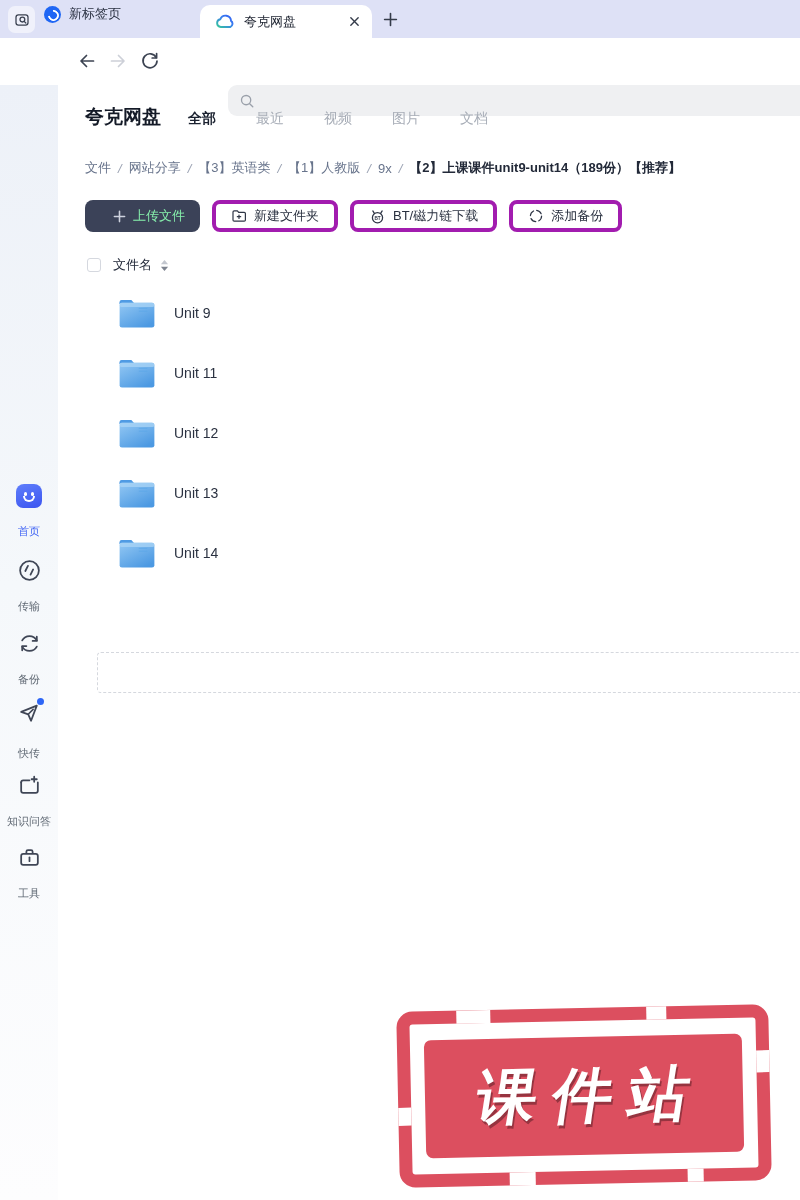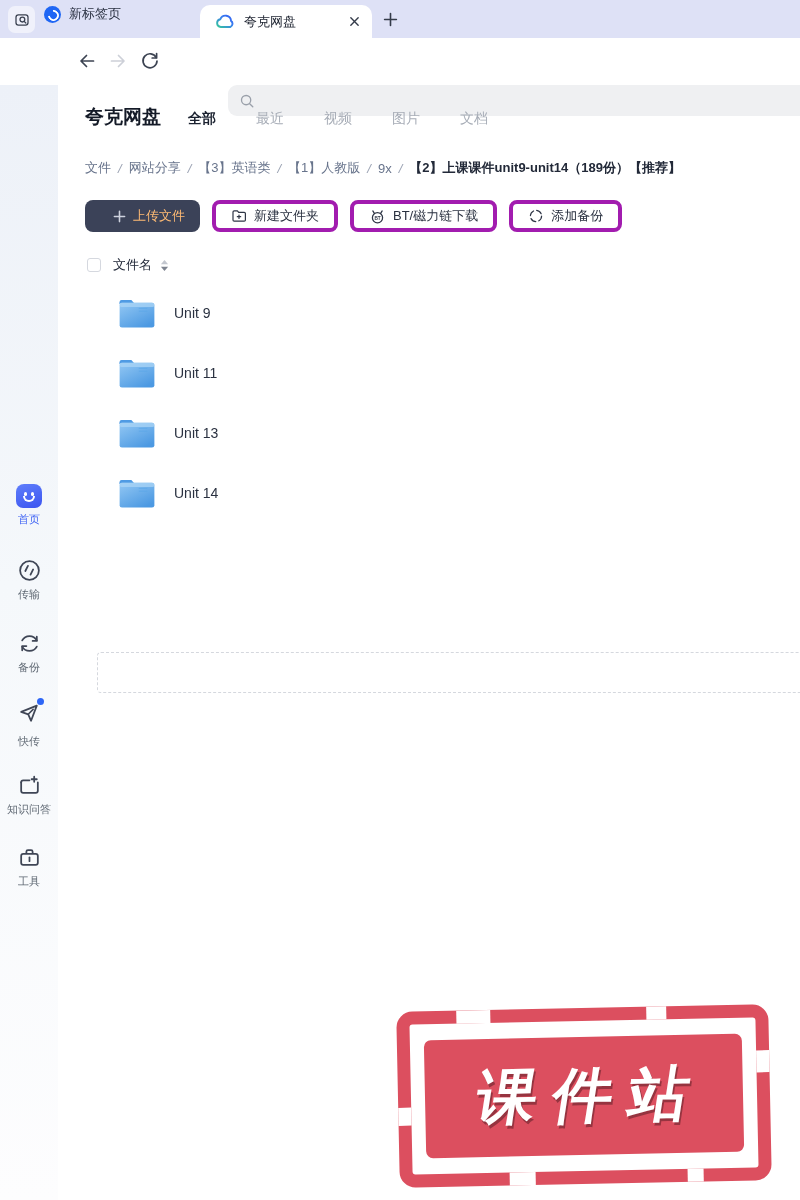--- a/index.html
+++ b/index.html
@@ -24,21 +24,21 @@
   
   .navbar { position:absolute; left:0; top:38px; width:800px; height:47px; background:#fff; }
   .nav-ic { position:absolute; top:13px; }
   .addressbar { position:absolute; left:228px; top:47px; width:584px; height:31px; border-radius:9px;
                 background:#eff0f2; display:flex; align-items:center; padding-left:11px; }
 
   
   .sidebar { position:absolute; left:0; top:85px; width:58px; height:1115px;
              background:linear-gradient(180deg,#edf1f8 0%, #f5f8fb 45%, #fdfdfe 100%); }
   .side-item { position:absolute; left:0; width:58px; display:flex; flex-direction:column;
-               align-items:center; gap:4px; }
+               align-items:center; gap:16px; }
   .side-item .lbl { font-size:11px; color:#5f6873; letter-spacing:0; }
   .side-item.active .lbl { color:#3f63f4; }
   .home-ic { width:26px; height:24px; border-radius:8px 8px 7px 7px;
              background:linear-gradient(160deg,#5f7efb,#3c55f0); position:relative; }
   .home-ic .eye { position:absolute; top:8px; width:3px; height:4px; border-radius:2px; background:#fff; }
   .home-ic .smile { position:absolute; left:7px; top:12px; width:12px; height:6px; border:2px solid #fff;
                     border-top:none; border-radius:0 0 10px 10px; }
   .badge-dot { position:absolute; right:13px; top:-3px; width:7px; height:7px; border-radius:50%;
                background:#2e66f6; }
 
@@ -49,21 +49,21 @@
   .ftab.active { color:#1b2230; font-weight:700; }
 
   .breadcrumb { position:absolute; left:85px; top:159px; font-size:13px; color:#68748c;
                 display:flex; align-items:center; white-space:nowrap; }
   .breadcrumb .sep { margin:0 7px; color:#9aa2b2; font-style:italic; }
   .breadcrumb .crumb.last { color:#222938; font-weight:700; }
 
   .toolbar { position:absolute; left:85px; top:200px; display:flex; gap:12px; }
   .btn { height:32px; border-radius:8px; display:flex; align-items:center; gap:7px;
          padding:0 15px; font-size:13px; background:#fff; border:4px solid #a21caf; color:#2a3140; }
-  .btn.primary { background:#3b4258; border:none; color:#fdba74;padding-left:28px; }
+  .btn.primary { background:#3b4258; border:none; color:#86efac;padding-left:28px; }
 
   .list-header { position:absolute; left:87px; top:256px; display:flex; align-items:center; gap:12px;text-align:center; }
   .checkbox { width:14px; height:14px; border:1px solid #d5d8df; border-radius:3px; background:#fff; }
   .list-header .lbl { font-size:13px; color:#232a3a; }
 
   .rows { position:absolute; left:80px; top:283px; width:720px; }
   .row { position:relative; height:60px; display:flex; align-items:center; border-radius:8px; }
   .row.hover { background:#f3f4f6; }
   .row .folder { margin-left:38px; }
   .row .name { margin-left:18px; font-size:14px; color:#2a3140; }
@@ -286,20 +286,29 @@
   <div class="row">
     <svg class="folder" width="38" height="31" viewBox="0 0 40 33">
       <path d="M1.5 4 a2 2 0 0 1 2-2 h10.5 l3.5 4 h-16.5 Z" fill="#4f9be4"></path>
       <rect x="1.5" y="5" width="37" height="26.5" rx="2.5" fill="url(#fg)"></rect>
       <rect x="1.5" y="5" width="37" height="4.5" rx="2" fill="#aad4f6" opacity="0.75"></rect>
       <path d="M22 11 h9 M22 14 h9" stroke="#5ea9e9" stroke-width="1"></path>
     </svg>
     <span class="name">Unit 11</span>
   </div>
 
+  <div class="row">
+    <svg class="folder" width="38" height="31" viewBox="0 0 40 33">
+      <path d="M1.5 4 a2 2 0 0 1 2-2 h10.5 l3.5 4 h-16.5 Z" fill="#4f9be4"></path>
+      <rect x="1.5" y="5" width="37" height="26.5" rx="2.5" fill="url(#fg)"></rect>
+      <rect x="1.5" y="5" width="37" height="4.5" rx="2" fill="#aad4f6" opacity="0.75"></rect>
+      <path d="M22 11 h9 M22 14 h9" stroke="#5ea9e9" stroke-width="1"></path>
+    </svg>
+    <span class="name">Unit 12</span>
+  </div>
 
   <div class="row">
     <svg class="folder" width="38" height="31" viewBox="0 0 40 33">
       <path d="M1.5 4 a2 2 0 0 1 2-2 h10.5 l3.5 4 h-16.5 Z" fill="#4f9be4"></path>
       <rect x="1.5" y="5" width="37" height="26.5" rx="2.5" fill="url(#fg)"></rect>
       <rect x="1.5" y="5" width="37" height="4.5" rx="2" fill="#aad4f6" opacity="0.75"></rect>
       <path d="M22 11 h9 M22 14 h9" stroke="#5ea9e9" stroke-width="1"></path>
     </svg>
     <span class="name">Unit 13</span>
   </div>

